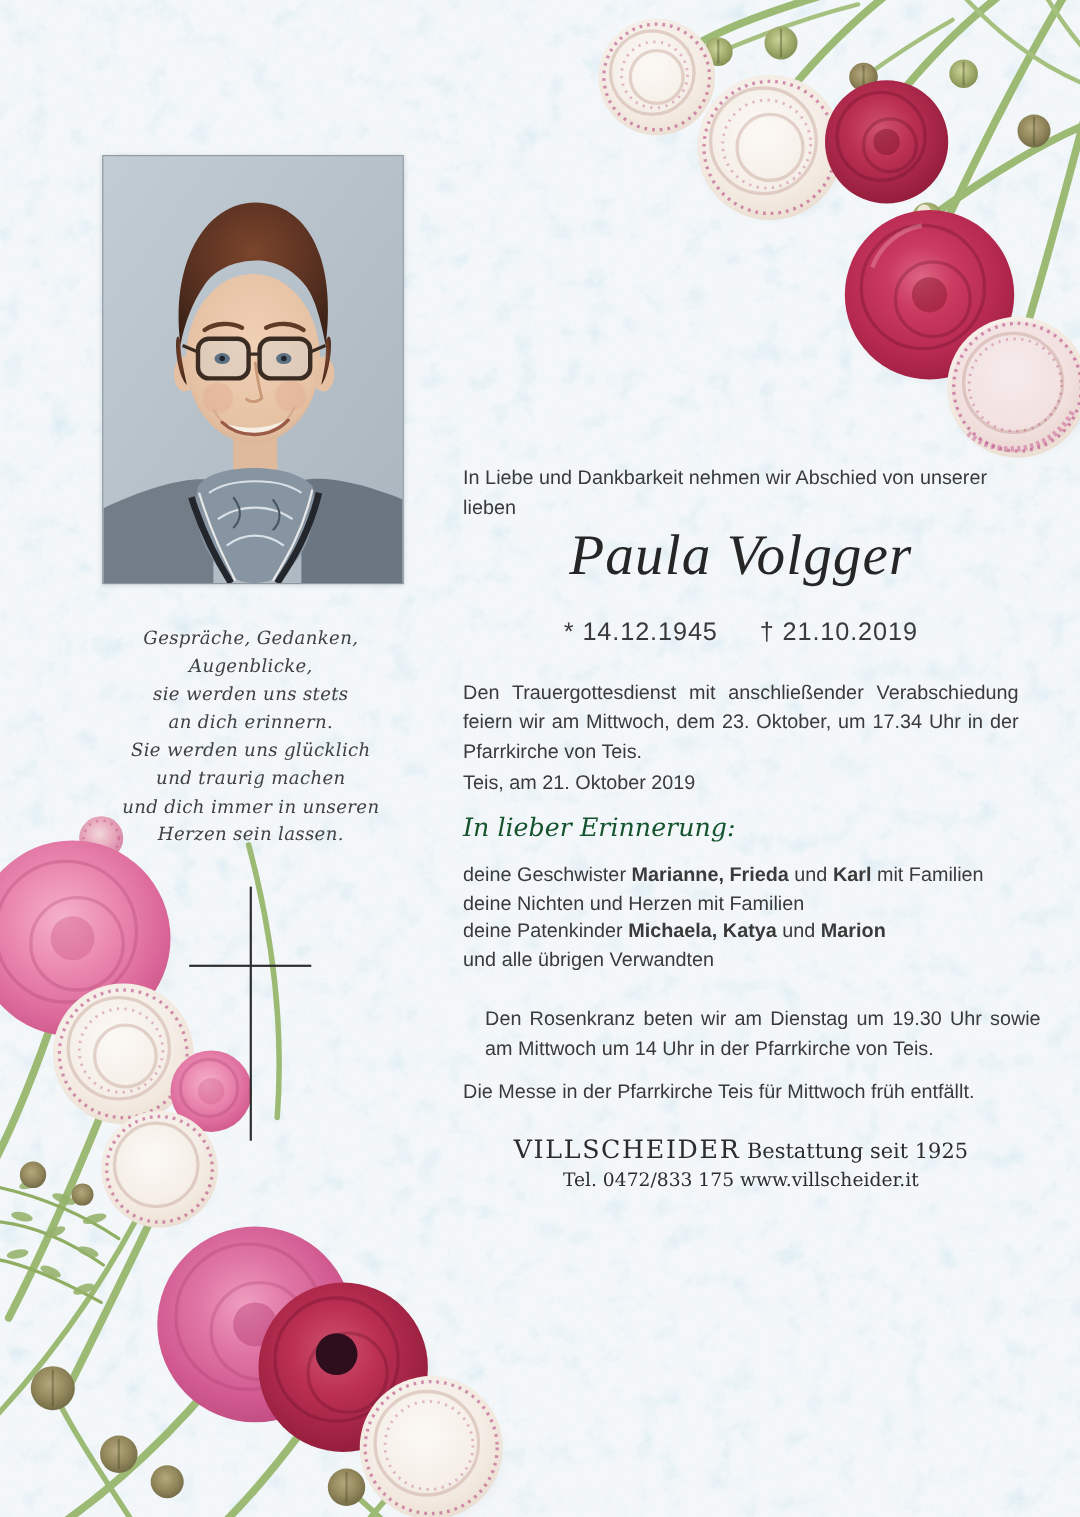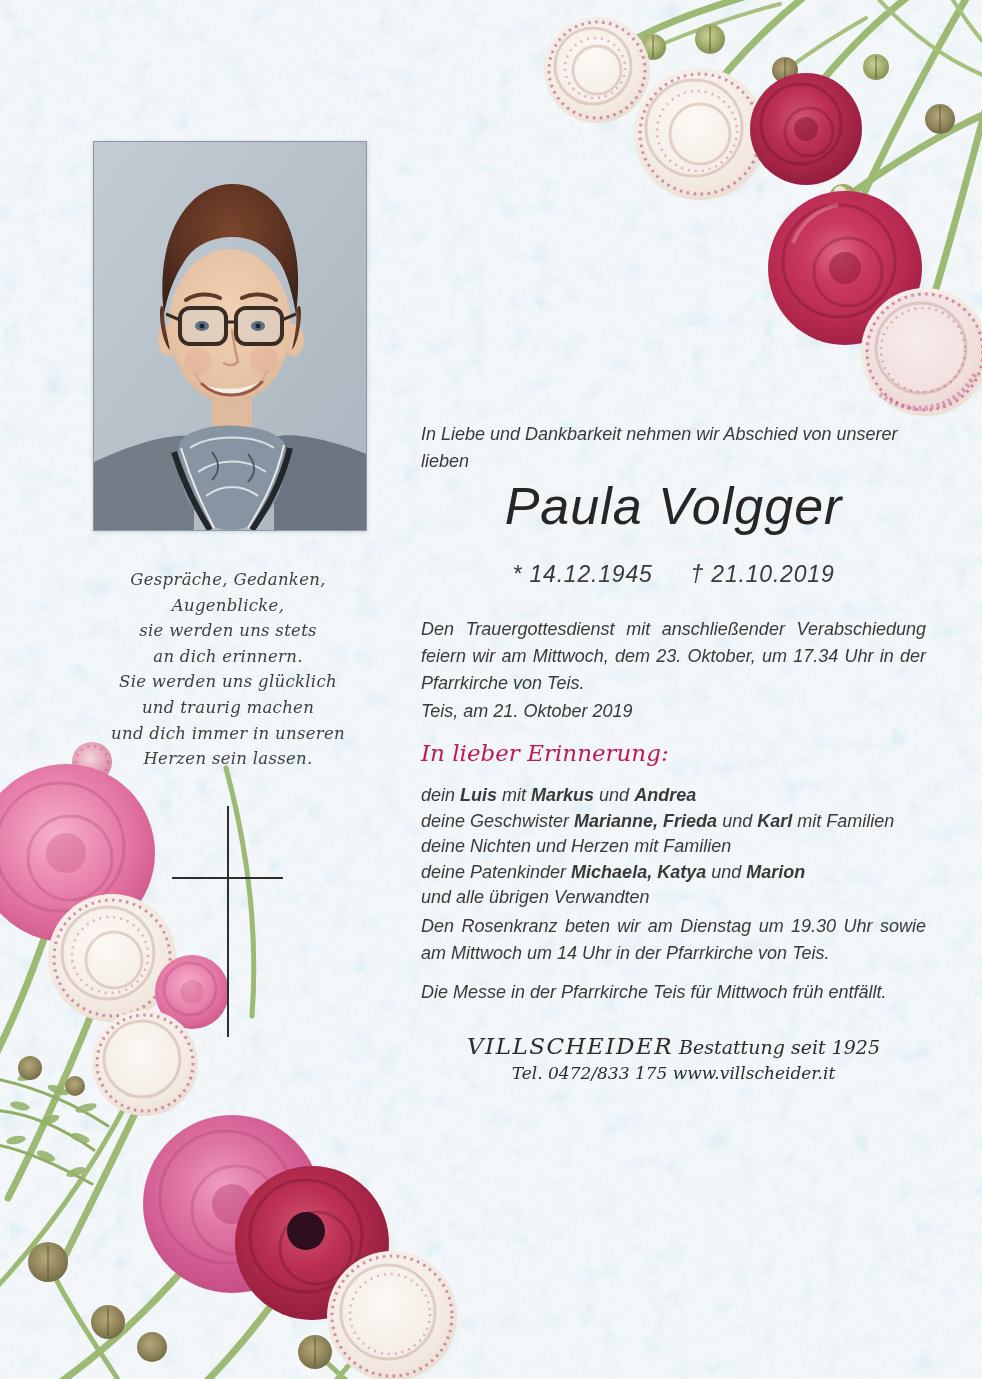--- a/index.html
+++ b/index.html
@@ -25,33 +25,33 @@
     font-family:"DejaVu Serif", serif; font-style:italic;
     font-size:16.5px; line-height:25.6px; color:#404040; letter-spacing:.3px;
   }
   .poem div { white-space:nowrap; }
 
   
   .cross-v { position:absolute; left:227px; top:806px; width:2px; height:231px; background:#2e2e2e; }
   .cross-h { position:absolute; left:172px; top:877px; width:111px; height:2px; background:#2e2e2e; }
 
   
-  .main { position:absolute; left:421px; width:505px;font-style:italic; }
+  .main { position:absolute; left:421px; width:505px; }
   .t-intro   { top:421px; font-size:18px; line-height:27px; }
-  .t-name    { top:460px; text-align:center; font-family:Liberation Sans, sans-serif; font-style:italic;
+  .t-name    { top:460px; text-align:center; font-family:Liberation Serif, serif; font-style:italic;
                font-size:52px; line-height:92px; color:#262626; letter-spacing:1px; }
   .t-dates   { top:561px; text-align:center; font-size:23px; letter-spacing:.8px; }
   .t-dates .gap { display:inline-block; width:38px; }
   .t-service { top:616px; font-size:18px; line-height:27px; text-align:justify; }
   .t-dateline{ top:701px; font-size:18px; }
-  .t-remember{ top:740px; font-family:"DejaVu Serif", serif; font-style:italic; font-size:23px; color:#be185d; }
+  .t-remember{ top:740px; font-family:"DejaVu Serif", serif; font-style:italic; font-size:23px; color:#14532d; }
   .t-mourners{ top:783px; font-size:18px; line-height:25.5px; }
   .t-mourners div { white-space:nowrap; }
   .t-mourners .bold { font-weight:700; }
-  .t-rosary  { top:913px; font-size:18px; line-height:27px; text-align:justify; }
+  .t-rosary  { top:913px; font-size:18px; line-height:27px; text-align:justify;margin-left:20px; }
   .t-mass    { top:982px; font-size:18px; white-space:nowrap; }
   .t-footer  { top:1033px; text-align:center; font-family:"DejaVu Serif", serif; color:#2c2c2c; }
   .fh-name   { font-size:23px; letter-spacing:1.5px; }
   .fh-tag    { font-size:19px; margin-left:6px; }
   .fh-contact{ font-size:17px; margin-top:4px; }
 
   
   .stem      { fill:none; stroke:var(--stem_green,#9cba74); stroke-width:7; stroke-linecap:round; }
   .stem-mid  { fill:none; stroke:var(--stem_green,#9cba74); stroke-width:5; stroke-linecap:round; }
   .stem-thin { fill:none; stroke:#a6c07f; stroke-width:4; stroke-linecap:round; }
@@ -386,21 +386,20 @@
     <span>* 14.12.1945</span><span class="gap"></span><span>† 21.10.2019</span>
   </div>
 
   <div class="main t-service">Den Trauergottesdienst mit anschließender Verabschiedung feiern wir am Mittwoch, dem 23. Oktober, um 17.34 Uhr in der Pfarrkirche von Teis.</div>
 
   <div class="main t-dateline">Teis, am 21. Oktober 2019</div>
 
   <div class="main t-remember">In lieber Erinnerung:</div>
 
   <div class="main t-mourners">
-    <div><span>dein </span><span class="bold">Luis</span><span> mit </span><span class="bold">Markus</span><span> und </span><span class="bold">Andrea</span></div>
     <div><span>deine Geschwister </span><span class="bold">Marianne, Frieda</span><span> und </span><span class="bold">Karl</span><span> mit Familien</span></div>
     <div><span>deine Nichten und Herzen mit Familien</span></div>
     <div><span>deine Patenkinder </span><span class="bold">Michaela, Katya</span><span> und </span><span class="bold">Marion</span></div>
     <div><span>und alle übrigen Verwandten</span></div>
   </div>
 
   <div class="main t-rosary">Den Rosenkranz beten wir am Dienstag um 19.30 Uhr sowie am Mittwoch um 14 Uhr in der Pfarrkirche von Teis.</div>
 
   <div class="main t-mass">Die Messe in der Pfarrkirche Teis für Mittwoch früh entfällt.</div>
 

